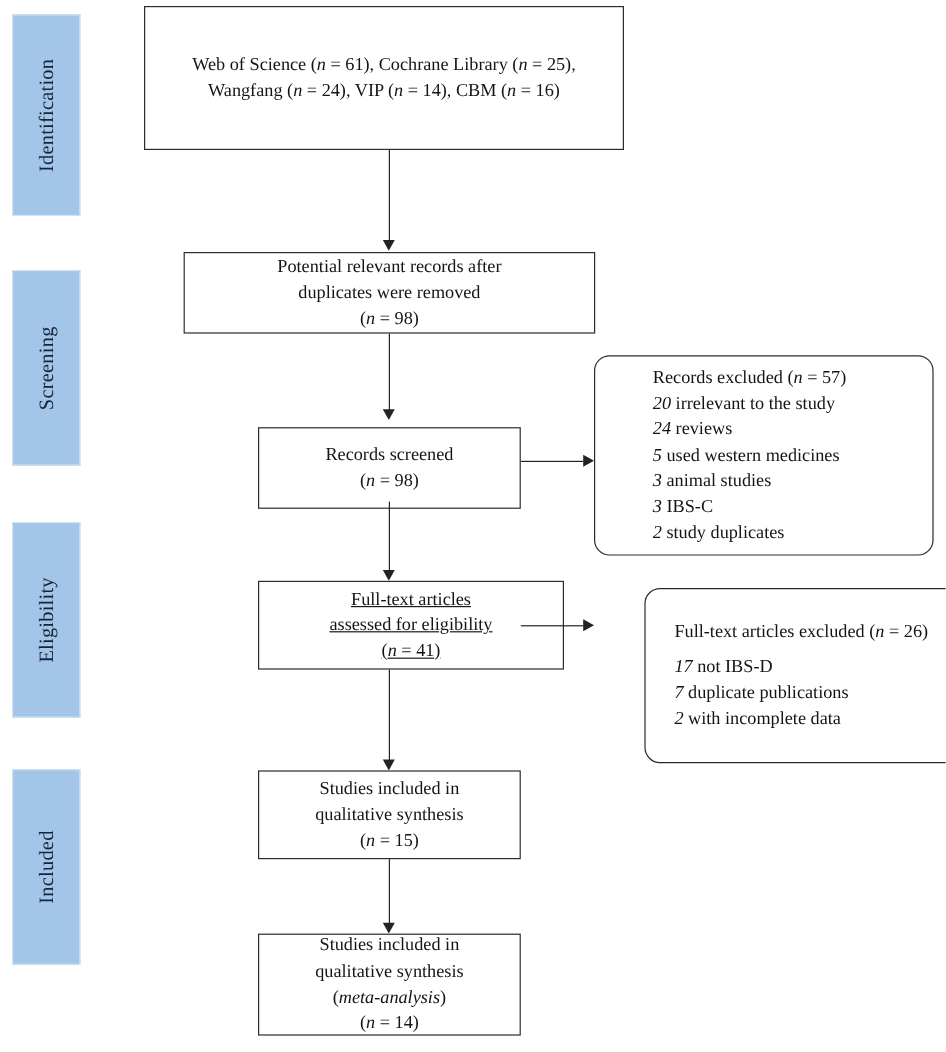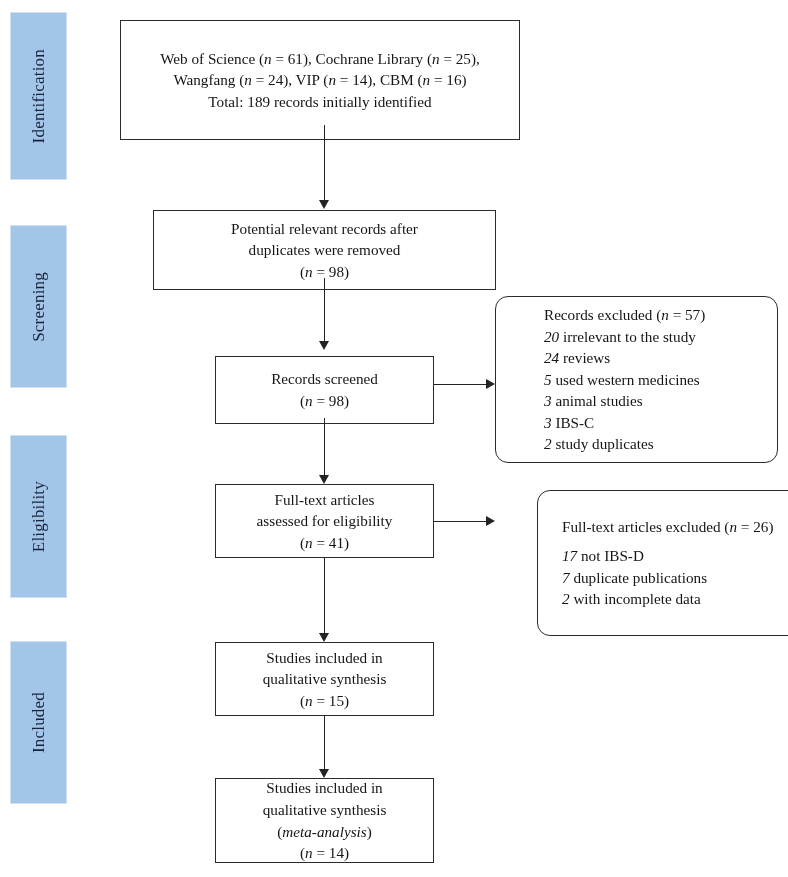--- a/index.html
+++ b/index.html
@@ -105,34 +105,33 @@
   </div>
 
   <div class="stage" style="left:10px; top:435px; width:57px; height:163px;">
     <span class="stage-label">Eligibility</span>
   </div>
 
   <div class="stage" style="left:10px; top:641px; width:57px; height:163px;">
     <span class="stage-label">Included</span>
   </div>
 
-  <div class="fbox center" style="left:120px; top:20px; width:400px; height:120px;">
+  <div class="fbox center" style="left:120px; top:5px; width:400px; height:120px;">
     <div class="fline">
       Web of Science (<span class="it">n</span> = 61), Cochrane Library (<span class="it">n</span> = 25),
     </div>
     <div class="fline">
       Wangfang (<span class="it">n</span> = 24), VIP (<span class="it">n</span> = 14), CBM (<span class="it">n</span> = 16)
     </div>
-    <div class="fline">Total: 189 records initially identified</div>
   </div>
 
   <div class="vline" style="left:324px; top:125px; height:76px;"></div>
   <div class="arrow-down" style="left:319px; top:200px;"></div>
 
-  <div class="fbox center" style="left:153px; top:210px; width:343px; height:80px;">
+  <div class="fbox center" style="left:153px; top:210px; width:343px; height:68px;">
     <div class="fline">Potential relevant records after</div>
     <div class="fline">duplicates were removed</div>
     <div class="fline">
       (<span class="it">n</span> = 98)
     </div>
   </div>
 
   <div class="vline" style="left:324px; top:278px; height:64px;"></div>
   <div class="arrow-down" style="left:319px; top:341px;"></div>
 
@@ -172,21 +171,21 @@
     </div>
     <div class="fline">
       <span class="it">2</span>
       <span>study duplicates</span>
     </div>
   </div>
 
   <div class="vline" style="left:324px; top:418px; height:58px;"></div>
   <div class="arrow-down" style="left:319px; top:475px;"></div>
 
-  <div class="fbox center" style="left:215px; top:484px; width:219px; height:74px;">
+  <div class="fbox center" style="left:215px; top:484px; width:255px; height:74px;text-decoration:underline;">
     <div class="fline">Full-text articles</div>
     <div class="fline">assessed for eligibility</div>
     <div class="fline">
       (<span class="it">n</span> = 41)
     </div>
   </div>
 
   <div class="hline" style="left:434px; top:521px; width:52px;"></div>
   <div class="arrow-right" style="left:486px; top:516px;"></div>
 

